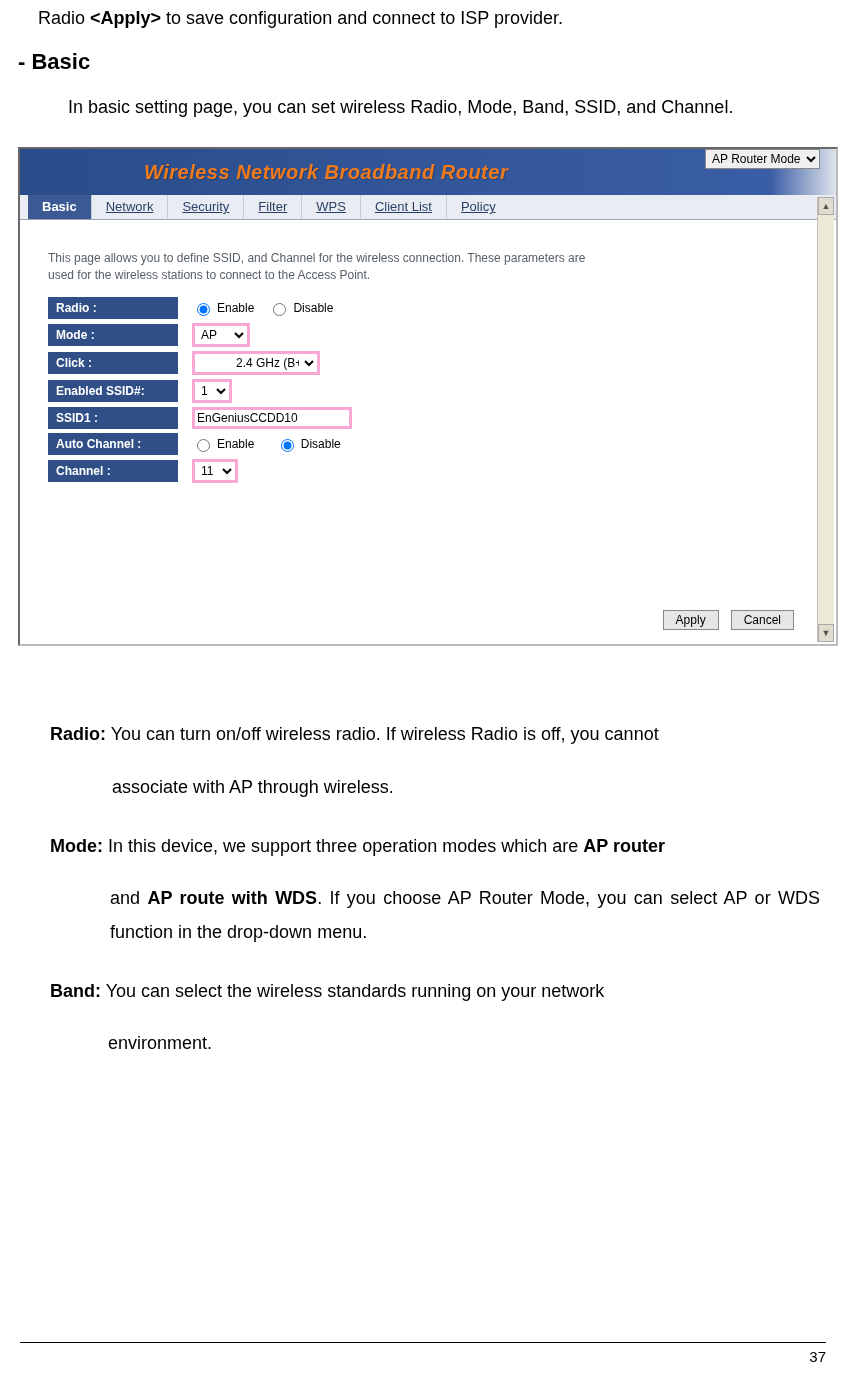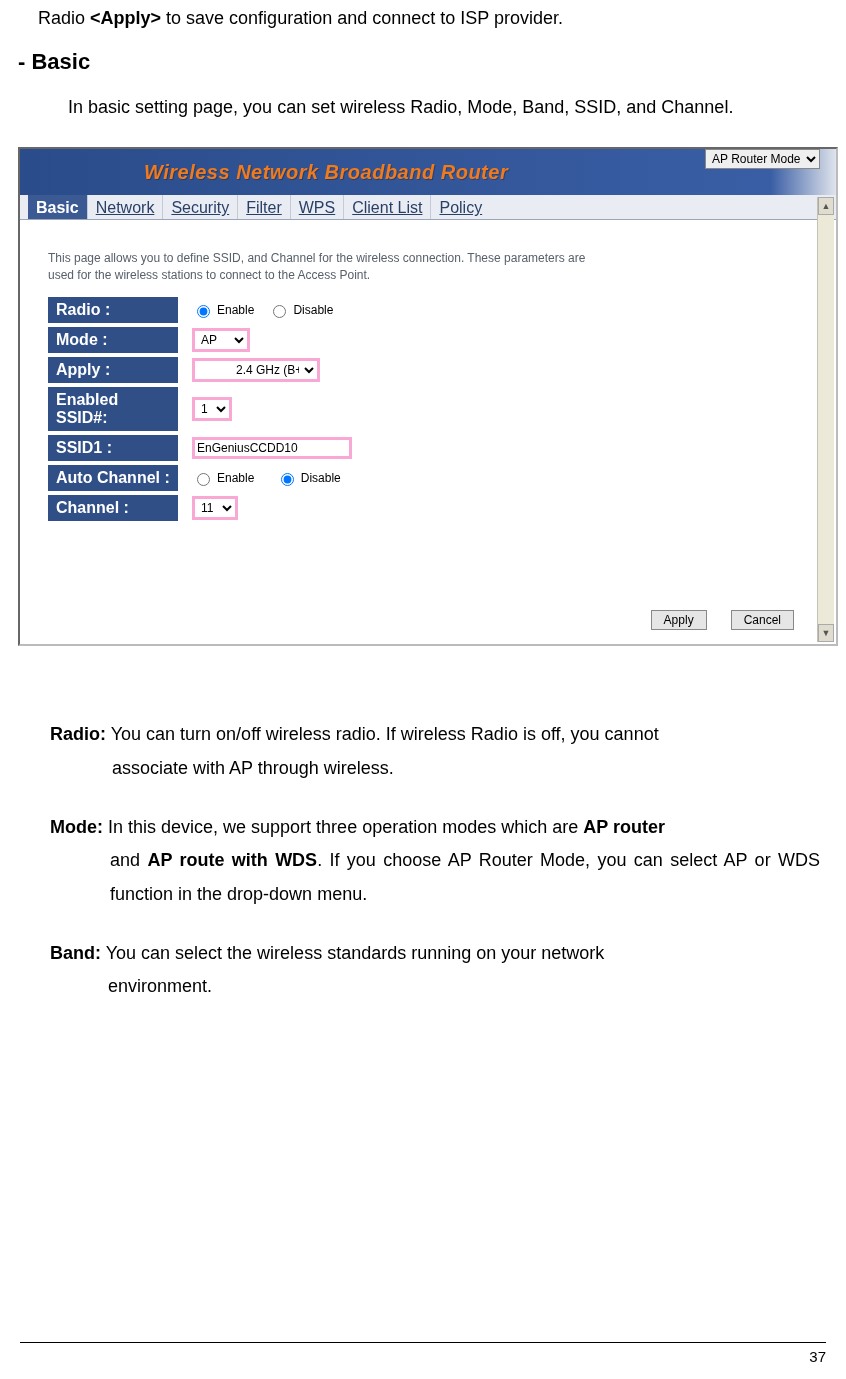--- a/index.html
+++ b/index.html
@@ -90,22 +90,22 @@
   }
   .tab-bar {
     height: 24px;
     background: #e9edf3;
     border-bottom: 1px solid #9ba7b8;
     display: flex;
     align-items: stretch;
     padding-left: 8px;
   }
   .tab {
-    padding: 4px 8px 2px;
-    font-size: 16px;
+    padding: 4px 14px 2px;
+    font-size: 13px;
     color: #2a3f66;
     text-decoration: underline;
     cursor: pointer;
     border-right: 1px solid #c4cbd7;
   }
   .tab.active {
     background: #3b5a94;
     color: #fff;
     font-weight: bold;
     text-decoration: none;
@@ -128,21 +128,21 @@
   .form-row {
     display: flex;
     align-items: center;
     margin-bottom: 4px;
   }
   .form-label {
     width: 130px;
     background: #2f4f86;
     color: #fff;
     font-weight: bold;
-    font-size: 16px;
+    font-size: 12px;
     padding: 4px 8px;
     box-sizing: border-box;
   }
   .form-value {
     flex: 1;
     padding-left: 14px;
     font-size: 12px;
     display:flex;
     align-items:flex-end;
     gap:6px;
@@ -155,21 +155,21 @@
   }
   .form-value input[type=text]{ width:150px; }
   .radio-group { display:flex; align-items:center; gap:4px; }
   .radio-group label { margin-right:10px; }
 
   .btn-row {
     position: absolute;
     right: 42px;
     bottom: 14px;
     display:flex;
-    gap:24px;
+    gap:12px;
   }
   .win-btn {
     font-size:12px;
     padding:2px 12px;
     background:#e6e6e6;
     border:1px solid #888;
     cursor:pointer;
   }
   .scrollbar {
     position:absolute;
@@ -200,20 +200,21 @@
     font-size: 18px;
     line-height: 1.85;
     margin-bottom: 26px;
     text-align: justify;
   }
   .def-item .term { font-weight: bold; }
   .def-item .rest { }
   .def-item .cont {
     display:block;
     padding-left: 62px;
+    margin-top: 19px;
   }
   .def-item .cont.mode { padding-left: 60px; }
   .def-item .cont.band { padding-left: 58px; }
   .def-item strong { font-weight: bold; }
 
   .footer-line {
     position:absolute;
     bottom:36px;
     left:20px;
     right:20px;
@@ -282,21 +283,21 @@
           <div class="form-row">
             <div class="form-label">Mode :</div>
             <div class="form-value">
               <select style="width:58px;">
                 <option>AP</option>
               </select>
             </div>
           </div>
 
           <div class="form-row">
-            <div class="form-label">Apply :</div>
+            <div class="form-label">Click :</div>
             <div class="form-value">
               <select style="width:128px;padding-left:37px;">
                 <option>2.4 GHz (B+G+N)</option>
               </select>
             </div>
           </div>
 
           <div class="form-row">
             <div class="form-label">Enabled SSID#:</div>
             <div class="form-value">

